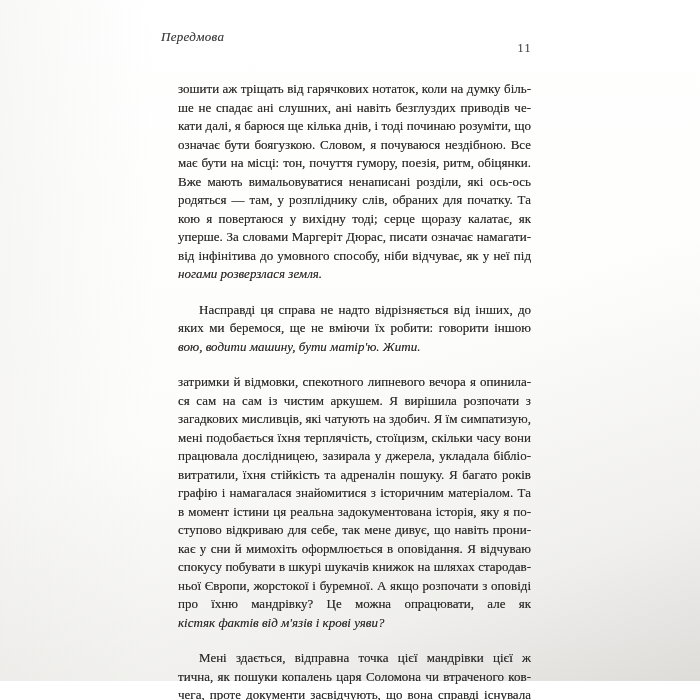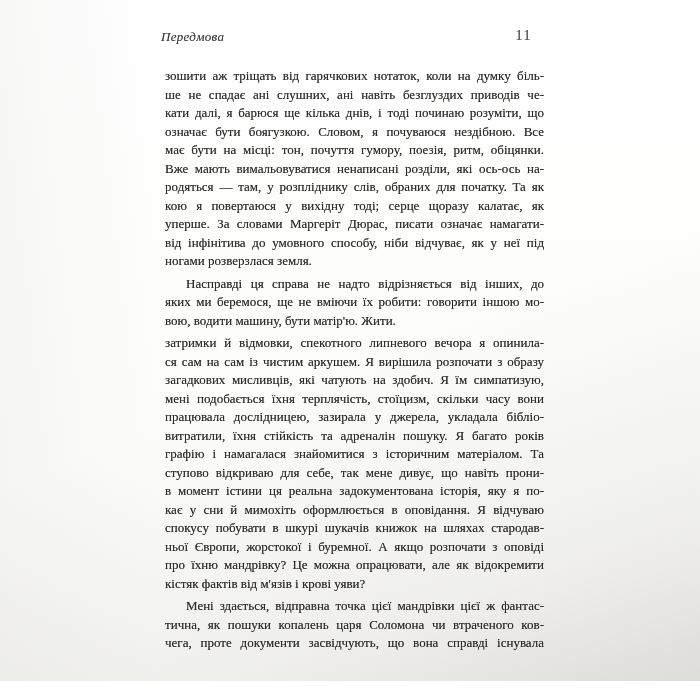--- a/index.html
+++ b/index.html
@@ -31,46 +31,47 @@
   .chapter-title {
     font-style: italic;
     font-size: 13px;
     color: #3f3f41;
     letter-spacing: 0.3px;
     text-shadow: 0 0 0.6px rgba(63,63,65,0.55);
   }
   .page-number {
     position: absolute;
     right: 0;
-    top: 1px;
-    font-size: 14px;
+    top: 14px;
+    font-size: 12px;
     color: #4b4b4d;
     letter-spacing: 1.5px;
     text-shadow: 0 0 0.6px rgba(75,75,77,0.5);
   }
   .body-text {
     position: absolute;
     top: 63px;
     left: 161px;
     width: 387px;
     font-size: 13px;
     line-height: 18.5px;
     color: #2e2c2a;
     text-shadow: 0 0 0.55px rgba(46,44,42,0.6);
   }
-  .paragraph { margin: 4px; }
+  .paragraph { margin: 17px; }
   .line {
     height: 18.5px;
     overflow: hidden;
     text-align: justify;
     text-align-last: justify;
     white-space: normal;
   }
   .line.para-end {
     text-align-last: left;
+    font-style: italic;
   }
   .line.indented {
     text-indent: 21px;
   }
 </style>
 </head>
 <body>
 
 <div class="book-page">
   <div class="running-header">
@@ -97,22 +98,22 @@
         <div class="line para-end">вою, водити машину, бути матір'ю. Жити.</div>
       </div>
       <div class="paragraph">
         <div class="line">затримки й відмовки, спекотного липневого вечора я опинила-</div>
         <div class="line">ся сам на сам із чистим аркушем. Я вирішила розпочати з образу</div>
         <div class="line">загадкових мисливців, які чатують на здобич. Я їм симпатизую,</div>
         <div class="line">мені подобається їхня терплячість, стоїцизм, скільки часу вони</div>
         <div class="line">працювала дослідницею, зазирала у джерела, укладала бібліо-</div>
         <div class="line">витратили, їхня стійкість та адреналін пошуку. Я багато років</div>
         <div class="line">графію і намагалася знайомитися з історичним матеріалом. Та</div>
+        <div class="line">в момент істини ця реальна задокументована історія, яку я по-</div>
         <div class="line">ступово відкриваю для себе, так мене дивує, що навіть прони-</div>
-        <div class="line">в момент істини ця реальна задокументована історія, яку я по-</div>
         <div class="line">кає у сни й мимохіть оформлюється в оповідання. Я відчуваю</div>
         <div class="line">спокусу побувати в шкурі шукачів книжок на шляхах стародав-</div>
         <div class="line">ньої Європи, жорстокої і буремної. А якщо розпочати з оповіді</div>
         <div class="line">про їхню мандрівку? Це можна опрацювати, але як відокремити</div>
         <div class="line para-end">кістяк фактів від м'язів і крові уяви?</div>
       </div>
       <div class="paragraph">
         <div class="line indented">Мені здається, відправна точка цієї мандрівки цієї ж фантас-</div>
         <div class="line">тична, як пошуки копалень царя Соломона чи втраченого ков-</div>
         <div class="line">чега, проте документи засвідчують, що вона справді існувала</div>

